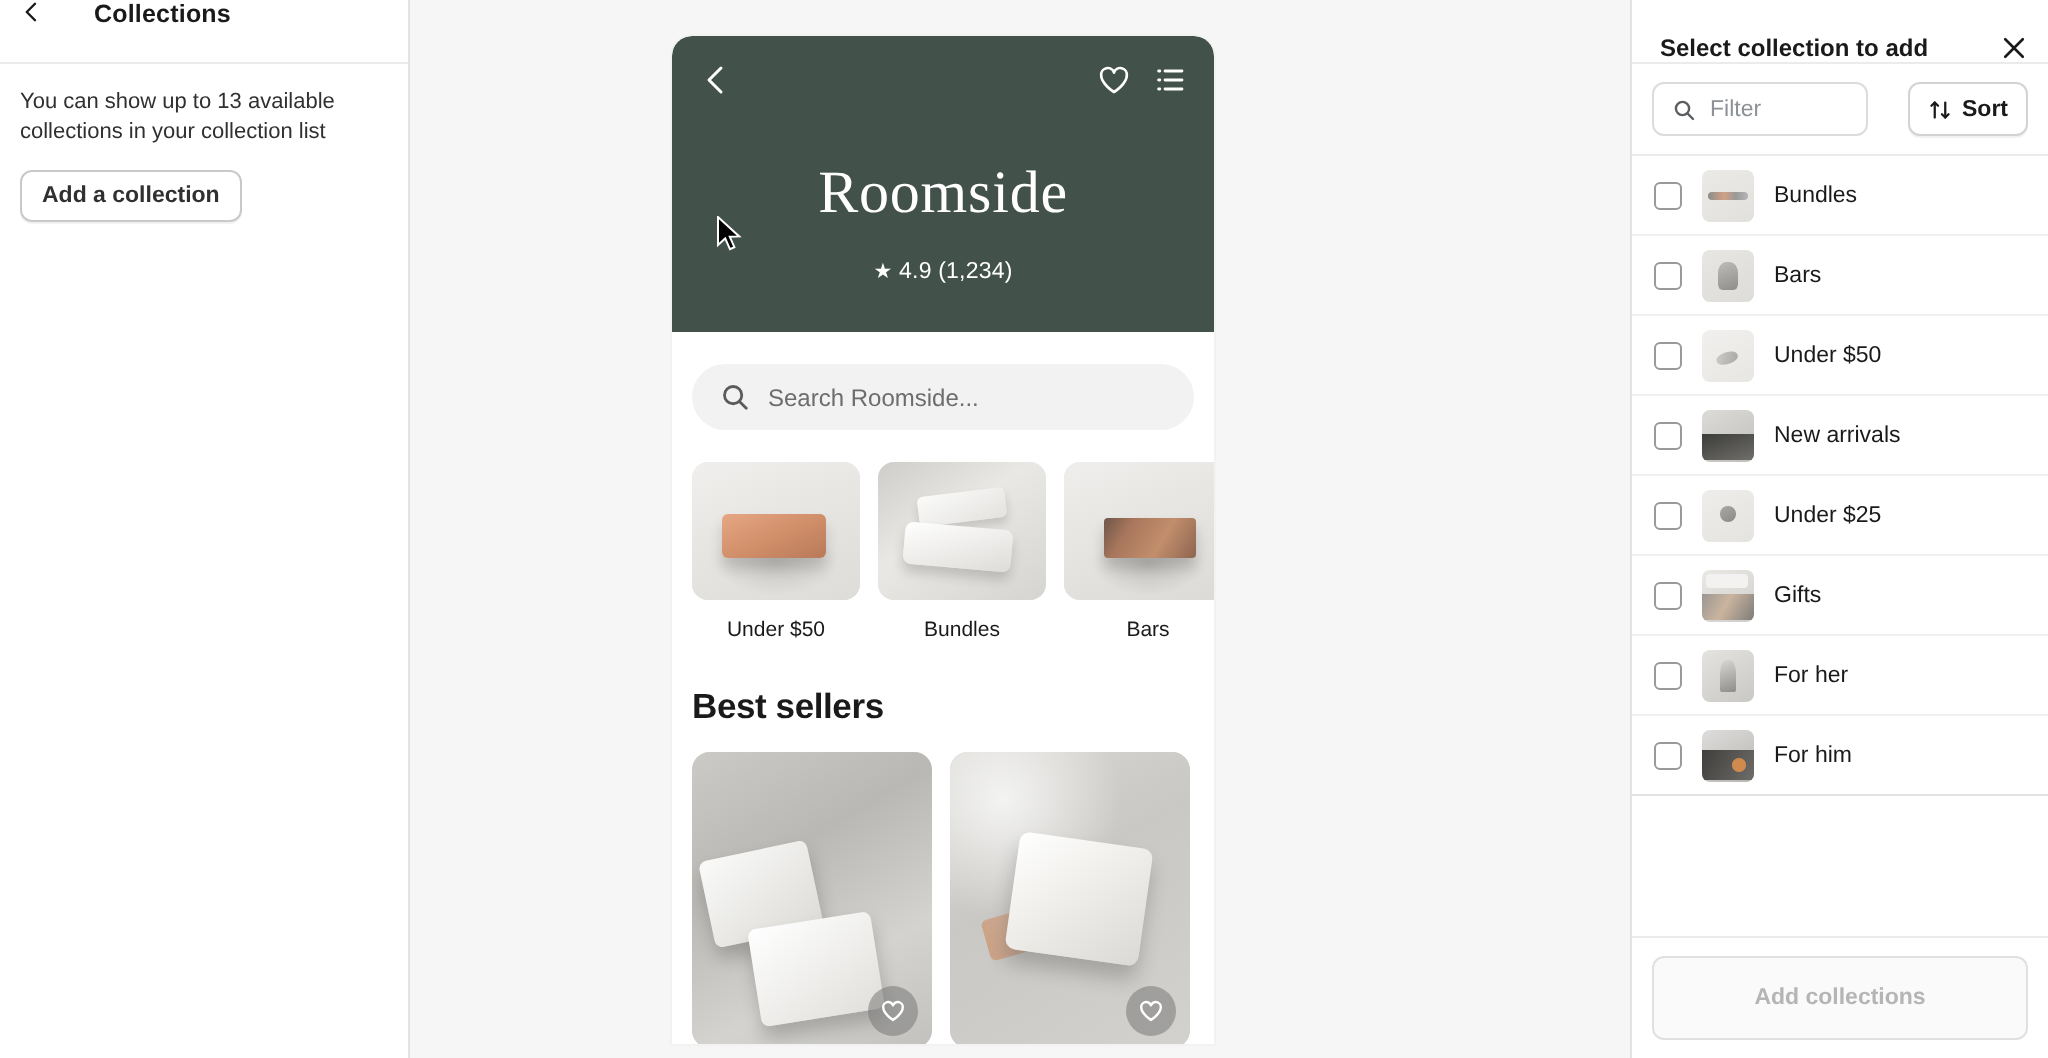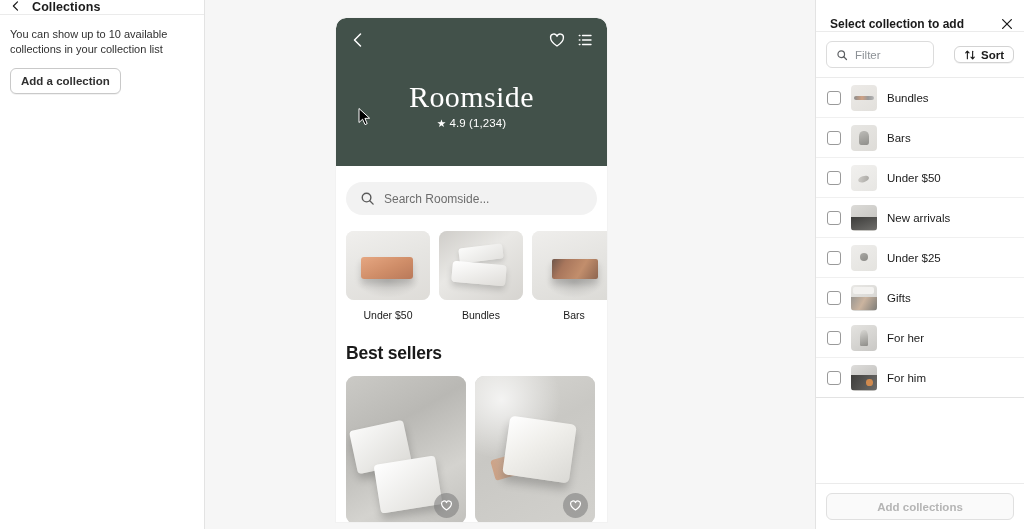--- a/index.html
+++ b/index.html
@@ -15,22 +15,22 @@
 
   
   .sidebar {
     width: 205px; height: 529px;
     background: #ffffff;
     border-right: 1px solid #e3e3e3;
     flex: 0 0 205px;
     position: relative;
   }
   .sidebar-header {
-    height: 15px;
-    display: flex; align-items: flex-start; gap: 10px;
+    height: 32px;
+    display: flex; align-items: flex-start; gap: 25px;
     padding: 0 10px;
     border-bottom: 1px solid #ebebeb;
   }
   .back-chev {
     width: 12px; height: 12px; display: block;
     color: #1a1a1a; flex: 0 0 12px;
   }
   .sidebar-title {
     font-size: 12.5px; font-weight: 700; color: #1a1a1a;
     letter-spacing: 0.1px;
@@ -96,21 +96,21 @@
   .hero-center {
     position: absolute; left: 0; right: 0; top: 62px;
     text-align: center;
   }
   .shop-name {
     font-family: "Liberation Serif", "DejaVu Serif", serif;
     font-size: 30px; font-weight: 400; color: #ffffff;
     letter-spacing: 0.4px; line-height: 34px;
   }
   .shop-rating {
-    margin-top: 3px;
+    margin-top: 15px;
     font-size: 11.5px; color: #ffffff; font-weight: 500;
     letter-spacing: 0.1px;
     text-align: center;
   }
   .shop-rating .star { font-size: 10.5px; }
 
   .phone-body { padding: 0 10px; }
   .search-pill {
     margin: 16px 0 0 0;
     height: 33px;
@@ -266,21 +266,21 @@
   .filter-field {
     flex: 1 1 auto; height: 27px;
     border: 1px solid #dcdcdc; border-radius: 6px;
     background: #ffffff;
     display: flex; align-items: center; gap: 7px;
     padding: 0 9px;
   }
   .filter-ico { width: 12px; height: 12px; color: #5c5f62; display: block; flex: 0 0 12px; }
   .filter-ph { font-size: 11.5px; color: #8c9196; }
   .sort-btn {
-    flex: 0 0 auto; height: 17px;
+    flex: 0 0 auto; height: 27px;
     border: 1px solid #d3d3d3; border-radius: 6px;
     background: #ffffff;
     display: flex; align-items: center; gap: 5px;
     padding: 0 9px;
     box-shadow: 0 1px 0 rgba(0,0,0,0.05);
     cursor: pointer;
   }
   .sort-ico { width: 12px; height: 12px; color: #1a1a1a; display: block; }
   .sort-label { font-size: 11.5px; font-weight: 600; color: #1a1a1a; }
 
@@ -336,21 +336,21 @@
     border-radius:50%; background:#d08a4e; }
 
   .rp-spacer { flex: 1 1 auto; background: #ffffff; }
   .rp-footer {
     flex: 0 0 auto;
     border-top: 1px solid #ebebeb;
     padding: 9px 10px;
     background: #ffffff;
   }
   .add-collections-btn {
-    width: 100%; height: 27px;
+    width: 100%; height: 42px;
     border: 1px solid #e0e0e0; border-radius: 6px;
     background: #fafafa;
     color: #b5b5b5; font-size: 11.5px; font-weight: 600;
     display: flex; align-items: center; justify-content: center;
     cursor: default;
   }
 </style>
 </head>
 <body>
 
@@ -359,21 +359,21 @@
   <aside class="sidebar">
     <div class="sidebar-header">
       <span>
         <svg class="back-chev" viewBox="0 0 16 16" fill="none" stroke="currentColor" stroke-width="1.6" stroke-linecap="round" stroke-linejoin="round">
             <path d="M10 2.5 L4.5 8 L10 13.5"></path>
           </svg>
       </span>
       <span class="sidebar-title">Collections</span>
     </div>
     <div class="sidebar-body">
-      <p class="sidebar-note">You can show up to 10 available collections in your collection list</p>
+      <p class="sidebar-note">You can show up to 13 available collections in your collection list</p>
       <button class="add-collection-btn">Add a collection</button>
     </div>
   </aside>
 
   <main class="canvas">
     <div class="phone">
 
       <div class="phone-hero">
         <div class="hero-topbar">
           <span>

